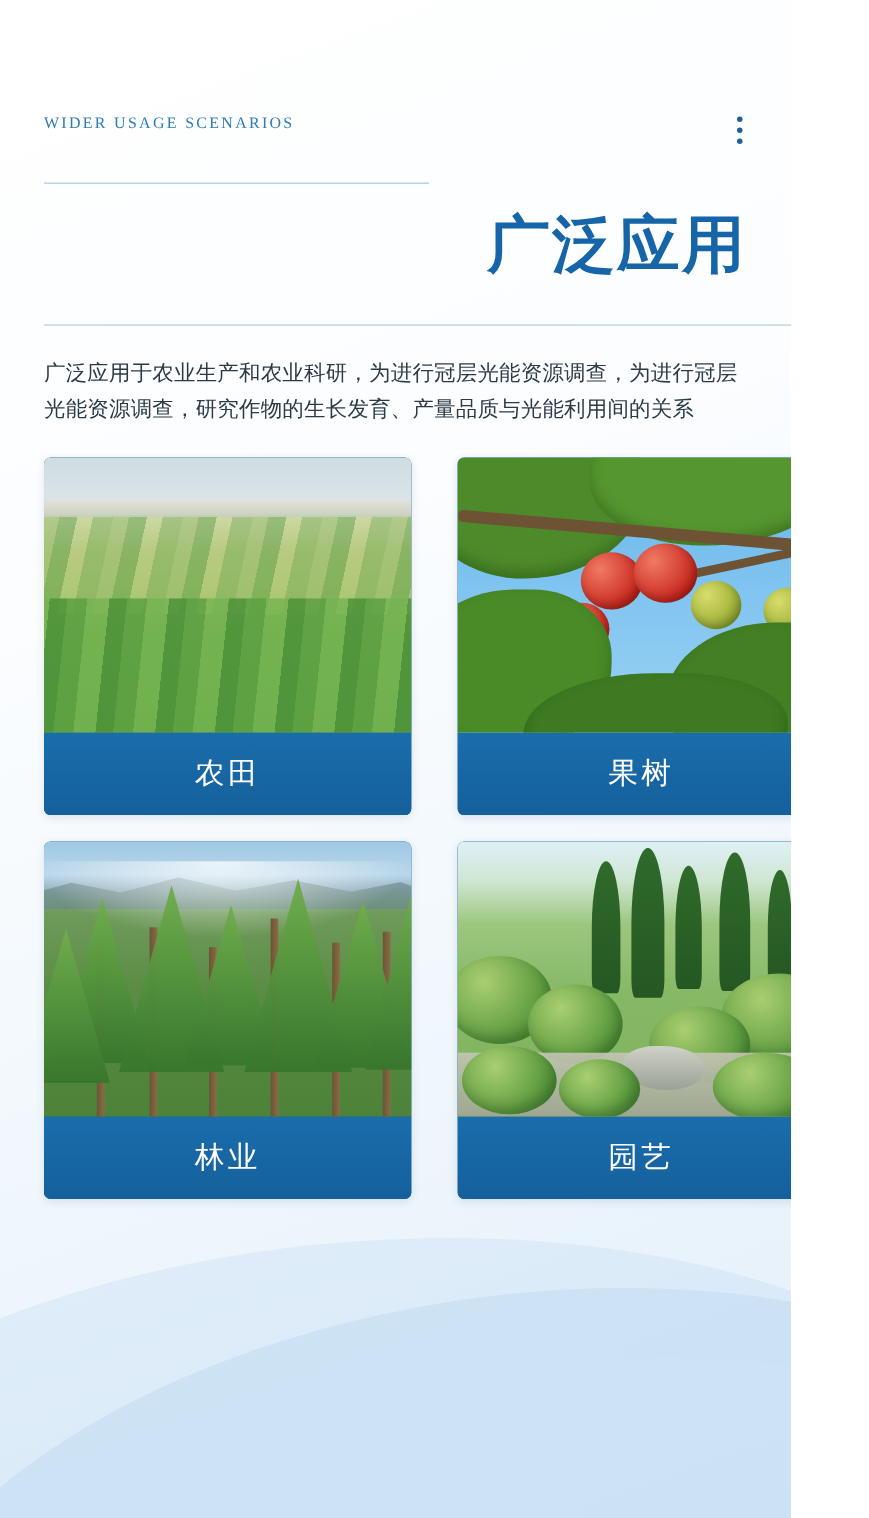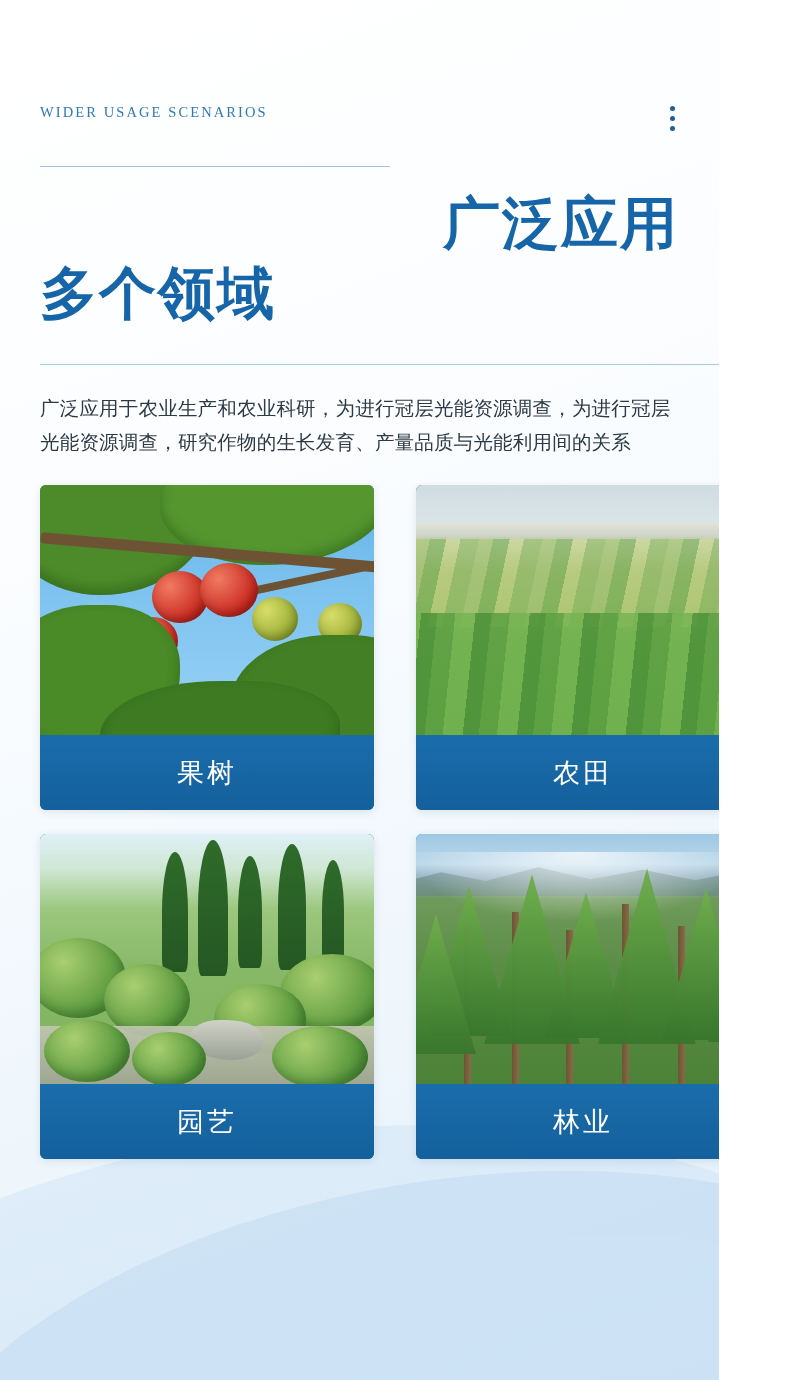--- a/index.html
+++ b/index.html
@@ -282,72 +282,51 @@
         <span></span>
           <span></span>
           <span></span>
       </div>
     </div>
 
     <div class="rule-short"></div>
 
     <div class="headline">
       <span class="l1">广泛应用</span>
-      <span class="l2">多个领域</span>
     </div>
 
     <div class="rule-long"></div>
 
     <div class="intro">广泛应用于农业生产和农业科研，为进行冠层光能资源调查，为进行冠层光能资源调查，研究作物的生长发育、产量品质与光能利用间的关系</div>
 
     <div class="grid">
+
+      <div class="card">
+        <div class="photo sc-farm">
+          <div class="band"></div>
+        </div>
+        <div class="caption">农田</div>
+      </div>
 
       <div class="card">
         <div class="photo sc-fruit">
           <div class="leafmass" style="left:-30px; top:-40px; width:200px; height:150px;"></div>
           <div class="leafmass" style="left:120px; top:-50px; width:230px; height:130px; background:#56962f;"></div>
           <div class="branch" style="left:0; top:62px; width:340px; height:11px; transform:rotate(5deg);"></div>
           <div class="branch" style="left:150px; top:95px; width:190px; height:8px; transform:rotate(-12deg);"></div>
           <div class="apple" style="left:112px; top:86px; width:56px; height:52px;"></div>
           <div class="apple" style="left:160px; top:78px; width:58px; height:54px;"></div>
           <div class="apple" style="left:88px; top:132px; width:50px; height:48px;"></div>
           <div class="apple green" style="left:212px; top:112px; width:46px; height:44px;"></div>
           <div class="apple green" style="left:278px; top:118px; width:44px; height:42px;"></div>
           <div class="leafmass" style="left:-40px; top:120px; width:180px; height:150px; background:#4a8a27;"></div>
           <div class="leafmass" style="left:190px; top:150px; width:200px; height:140px; background:#437f24;"></div>
           <div class="leafmass" style="left:60px; top:196px; width:240px; height:110px; background:#3d7a22;"></div>
         </div>
         <div class="caption">果树</div>
-      </div>
-
-      <div class="card">
-        <div class="photo sc-farm">
-          <div class="band"></div>
-        </div>
-        <div class="caption">农田</div>
-      </div>
-
-      <div class="card tall">
-        <div class="photo sc-garden">
-          <div class="tree-col" style="left:122px; top:18px; width:26px; height:120px;"></div>
-          <div class="tree-col" style="left:158px; top:6px; width:30px; height:136px;"></div>
-          <div class="tree-col" style="left:198px; top:22px; width:24px; height:112px;"></div>
-          <div class="tree-col" style="left:238px; top:10px; width:28px; height:126px;"></div>
-          <div class="tree-col" style="left:282px; top:26px; width:22px; height:104px;"></div>
-          <div class="bush" style="left:-10px; top:104px; width:96px; height:80px;"></div>
-          <div class="bush" style="left:64px; top:130px; width:86px; height:72px;"></div>
-          <div class="bush" style="left:240px; top:120px; width:104px; height:78px;"></div>
-          <div class="bush" style="left:174px; top:150px; width:92px; height:70px;"></div>
-          <div class="path"></div>
-          <div class="rock" style="left:150px; top:186px; width:74px; height:40px;"></div>
-          <div class="bush" style="left:4px; top:186px; width:86px; height:62px;"></div>
-          <div class="bush" style="left:92px; top:198px; width:74px; height:54px;"></div>
-          <div class="bush" style="left:232px; top:192px; width:96px; height:62px;"></div>
-        </div>
-        <div class="caption">园艺</div>
       </div>
 
       <div class="card tall">
         <div class="photo sc-forest">
           <div class="mtn"></div>
           <div class="glow"></div>
           <div class="trunk" style="left:48px; top:92px; height:160px;"></div>
           <div class="trunk" style="left:96px; top:78px; height:174px;"></div>
           <div class="trunk" style="left:150px; top:96px; height:156px;"></div>
           <div class="trunk" style="left:206px; top:70px; height:182px;"></div>
@@ -357,15 +336,35 @@
           <div class="conifer" style="left:68px; top:40px; width:96px; height:170px;"></div>
           <div class="conifer" style="left:128px; top:58px; width:84px; height:146px;"></div>
           <div class="conifer" style="left:182px; top:34px; width:98px; height:176px;"></div>
           <div class="conifer" style="left:246px; top:54px; width:88px; height:152px;"></div>
           <div class="conifer" style="left:292px; top:44px; width:86px; height:164px;"></div>
           <div class="conifer" style="left:-20px; top:80px; width:80px; height:140px;"></div>
         </div>
         <div class="caption">林业</div>
       </div>
 
+      <div class="card tall">
+        <div class="photo sc-garden">
+          <div class="tree-col" style="left:122px; top:18px; width:26px; height:120px;"></div>
+          <div class="tree-col" style="left:158px; top:6px; width:30px; height:136px;"></div>
+          <div class="tree-col" style="left:198px; top:22px; width:24px; height:112px;"></div>
+          <div class="tree-col" style="left:238px; top:10px; width:28px; height:126px;"></div>
+          <div class="tree-col" style="left:282px; top:26px; width:22px; height:104px;"></div>
+          <div class="bush" style="left:-10px; top:104px; width:96px; height:80px;"></div>
+          <div class="bush" style="left:64px; top:130px; width:86px; height:72px;"></div>
+          <div class="bush" style="left:240px; top:120px; width:104px; height:78px;"></div>
+          <div class="bush" style="left:174px; top:150px; width:92px; height:70px;"></div>
+          <div class="path"></div>
+          <div class="rock" style="left:150px; top:186px; width:74px; height:40px;"></div>
+          <div class="bush" style="left:4px; top:186px; width:86px; height:62px;"></div>
+          <div class="bush" style="left:92px; top:198px; width:74px; height:54px;"></div>
+          <div class="bush" style="left:232px; top:192px; width:96px; height:62px;"></div>
+        </div>
+        <div class="caption">园艺</div>
+      </div>
+
     </div>
   </div>
 </div>
 
 </body></html>

